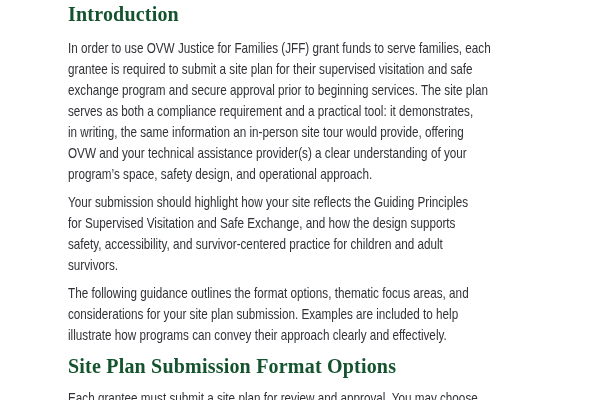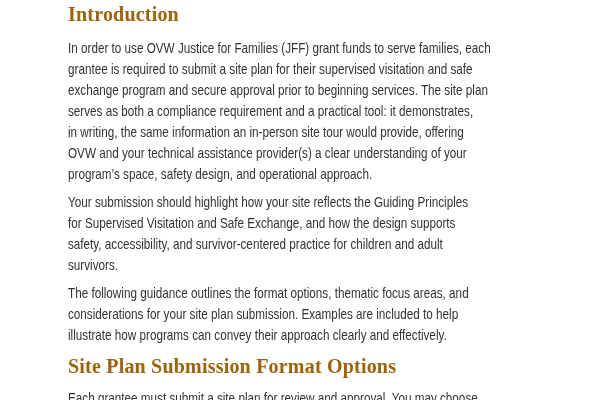--- a/index.html
+++ b/index.html
@@ -19,21 +19,21 @@
     height: 400px;
     padding: 0 0 0 68px;
     background: #ffffff;
   }
   .heading {
     font-family: "Liberation Serif", serif;
     font-weight: bold;
     font-size: 20px;
     line-height: 28px;
     letter-spacing: 0.2px;
-    color: #a16207;
+    color: #14532d;
     margin: 0;
   }
   .heading.first {
     margin: 0 0 9px 0;
   }
   .heading.second {
     margin: 2px 16px 7px 0;
   }
   .para {
     font-size: 15px;

